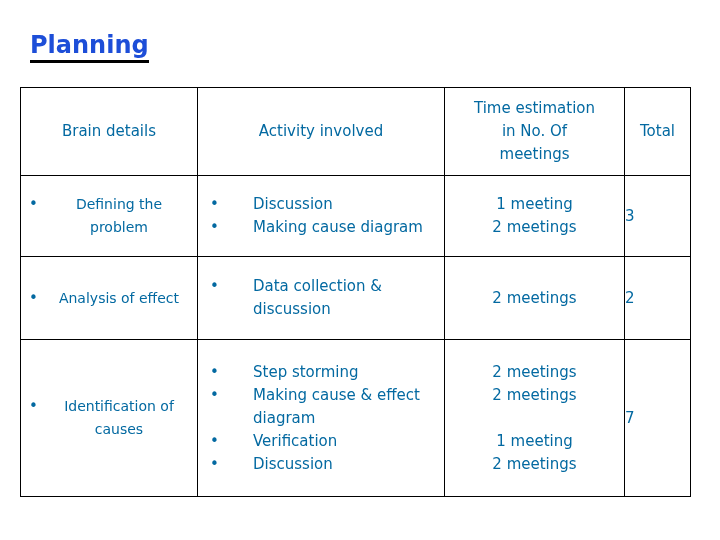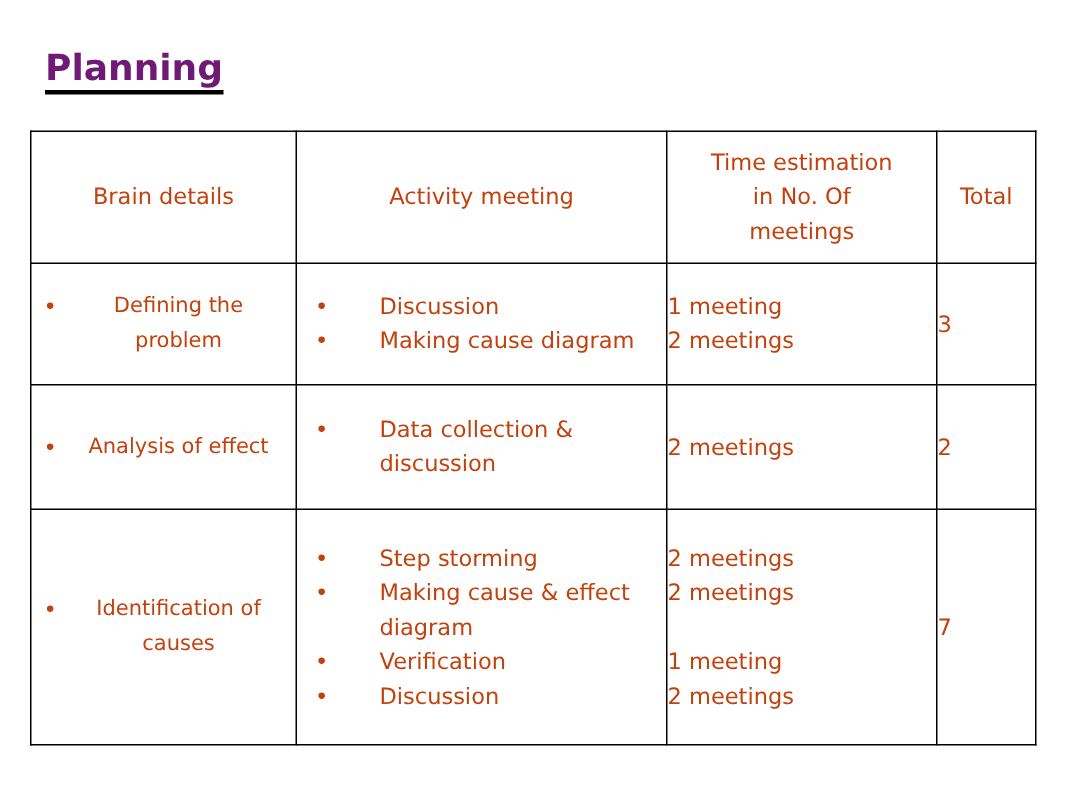--- a/index.html
+++ b/index.html
@@ -18,21 +18,21 @@
 
   
   .slide-title {
     position: absolute;
     left: 30px;
     top: 31px;
     font-size: 24px;
     font-weight: bold;
     letter-spacing: 0px;
     line-height: 28px;
-    color: #701a75;
+    color: #1d4ed8;
     white-space: nowrap;
   }
   .slide-title .title-text {
     border-bottom: 3px solid #000000;
     padding-bottom: 1px;
     display: inline-block;
   }
 
   
   .plan-table {
@@ -43,21 +43,21 @@
     border-collapse: collapse;
     table-layout: fixed;
   }
   .plan-table td, .plan-table th {
     border: 1px solid #000000;
     padding: 0;
     vertical-align: middle;
     font-weight: normal;
     font-size: 15px;
     line-height: 23px;
-    color: #c2410c;
+    color: #0369a1;
   }
 
   
   col.c-step  { width: 177px; }
   col.c-act   { width: 247px; }
   col.c-time  { width: 180px; }
   col.c-total { width: 66px; }
 
   
   tr.head-row td { height: 87px; }
@@ -107,21 +107,21 @@
   .act-item .b {
     position: absolute;
     left: 12px;
     top: 0;
     font-size: 15px;
     line-height: 23px;
   }
 
   .time-cell {
     padding-left: 6px;
-    text-align: left;
+    text-align: center;
     vertical-align: middle;
   }
   .time-line {
     font-size: 15px;
     line-height: 23px;
     white-space: nowrap;
   }
   .time-line.spacer {
     height: 23px;
   }
@@ -168,21 +168,21 @@
   <colgroup>
     <col class="c-step">
     <col class="c-act">
     <col class="c-time">
     <col class="c-total">
   </colgroup>
   <tbody>
 
     <tr class="head-row">
       <td class="head-cell">Brain details</td>
-      <td class="head-cell">Activity meeting</td>
+      <td class="head-cell">Activity involved</td>
       <td class="head-cell">
         <span>Time estimation</span><br>
         <span>in No. Of</span><br>
         <span>meetings</span>
       </td>
       <td class="head-cell total-head">Total</td>
     </tr>
 
     <tr class="row-1">
       <td class="step-cell r1-step">

